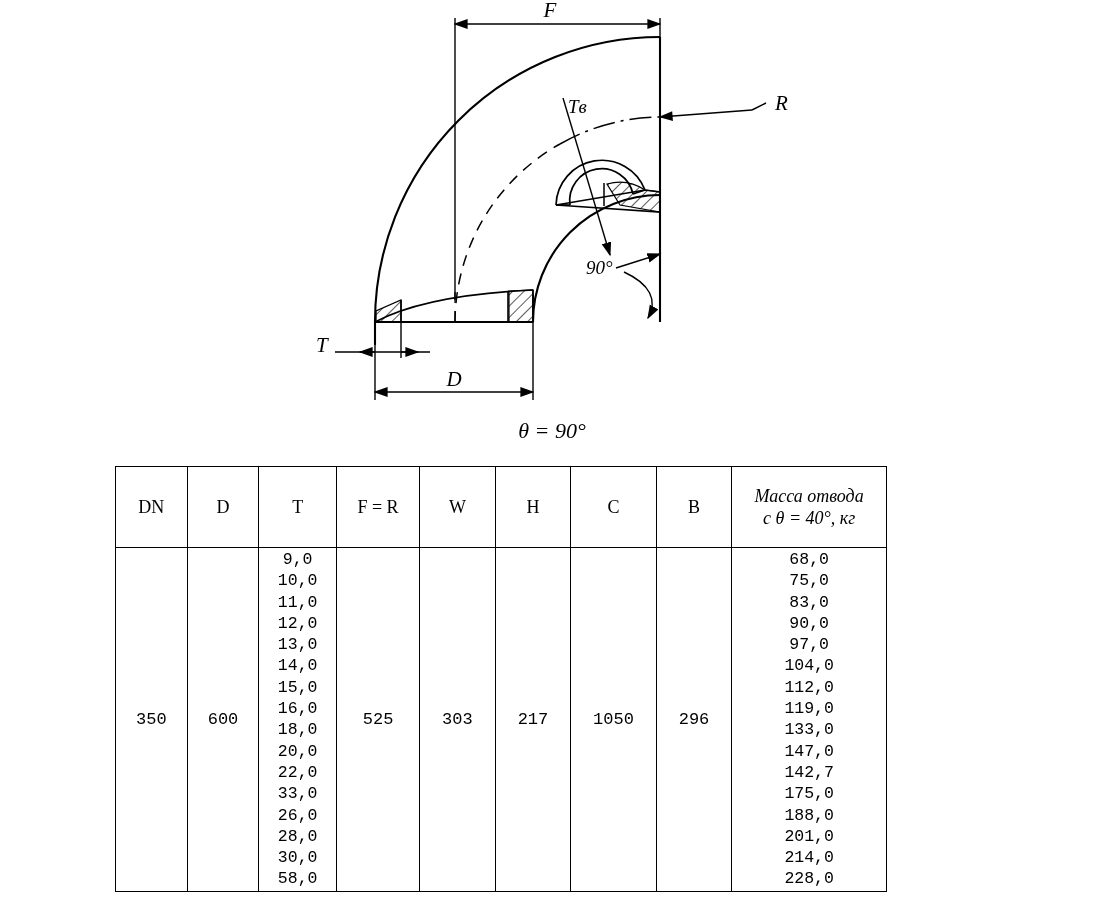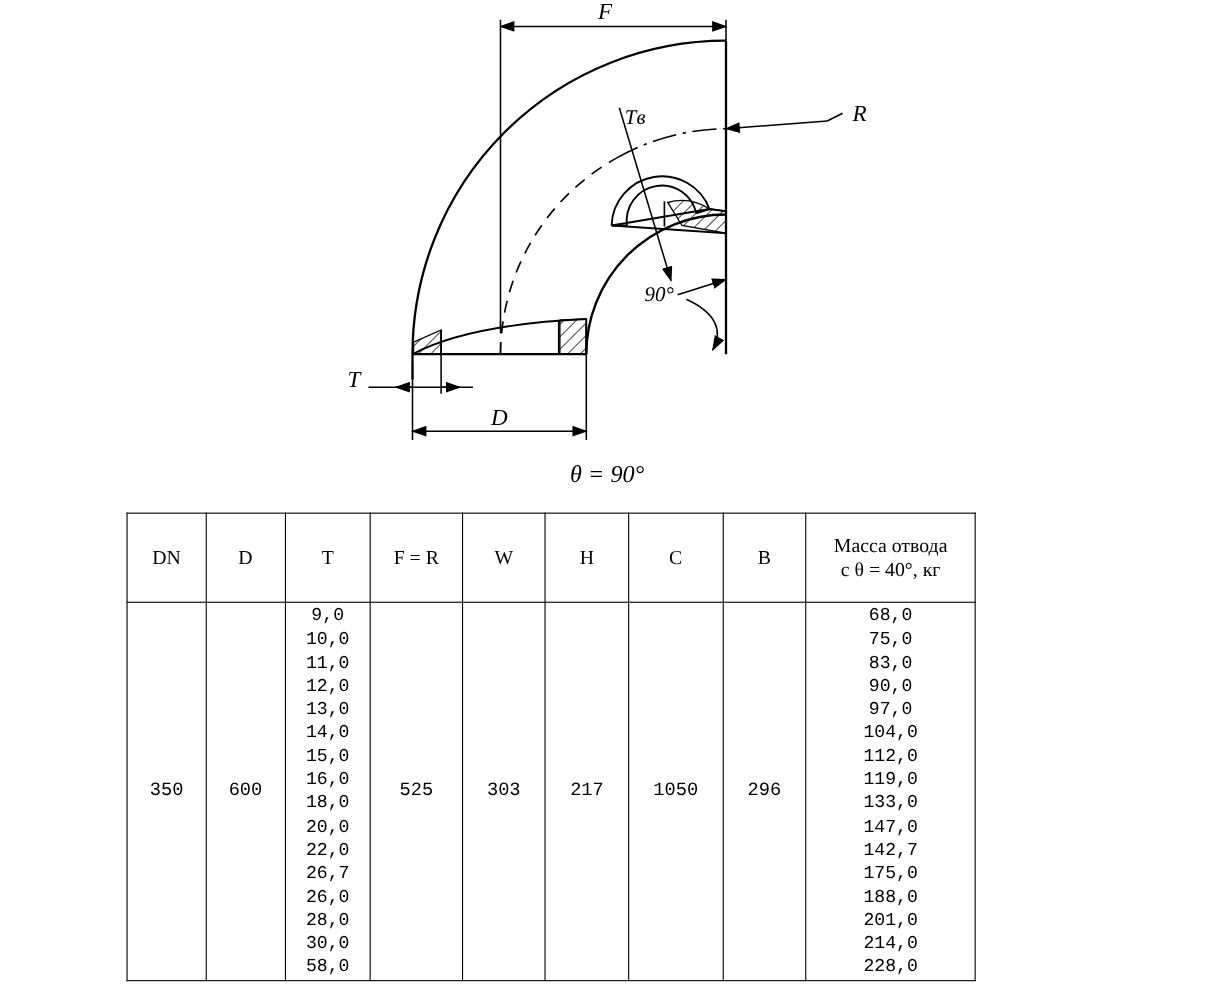--- a/index.html
+++ b/index.html
@@ -17,21 +17,21 @@
   #spec-table thead th{height:78px;font-size:18px;}
   #spec-table tbody td{height:318px;font-family:Liberation Mono, monospace;}
   .col-dn{width:80px;}
   .col-d{width:80px;}
   .col-t{width:85px;}
   .col-fr{width:95px;}
   .col-w{width:85px;}
   .col-h{width:85px;}
   .col-c{width:95px;}
   .col-b{width:85px;}
-  .col-mass{width:180px;}
+  .col-mass{width:180px;font-style:italic;}
   .stack{line-height:21.3px;font-size:16.5px;}
   .hdr2{line-height:22px;}
 </style>
 </head>
 <body>
 
 <div id="drawing">
 <svg width="1100" height="460" viewBox="0 0 1100 460" xmlns="http://www.w3.org/2000/svg">
   <defs>
     <pattern id="hatch" width="8" height="8" patternTransform="rotate(45)" patternUnits="userSpaceOnUse">
@@ -156,21 +156,21 @@
             <div>10,0</div>
             <div>11,0</div>
             <div>12,0</div>
             <div>13,0</div>
             <div>14,0</div>
             <div>15,0</div>
             <div>16,0</div>
             <div>18,0</div>
             <div>20,0</div>
             <div>22,0</div>
-            <div>26,7</div>
+            <div>33,0</div>
             <div>26,0</div>
             <div>28,0</div>
             <div>30,0</div>
             <div>58,0</div>
           </div>
         </td>
       <td>525</td>
       <td>303</td>
       <td>217</td>
       <td>1050</td>

